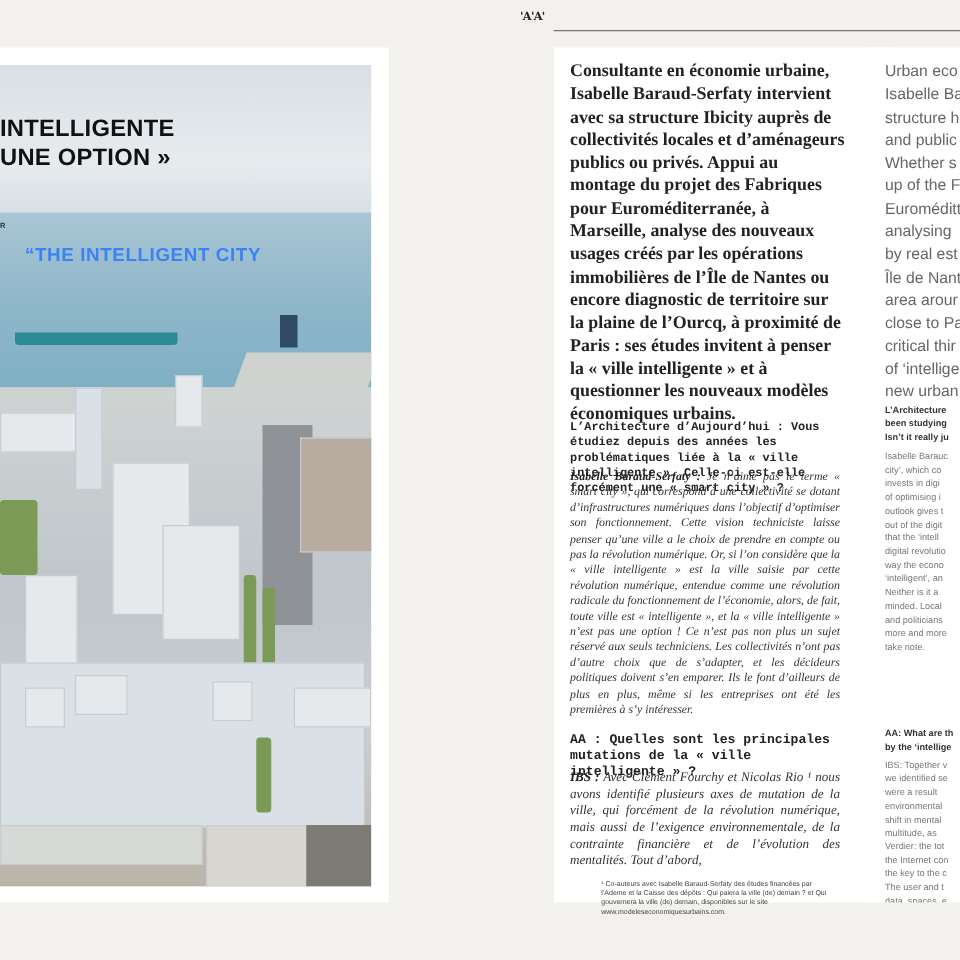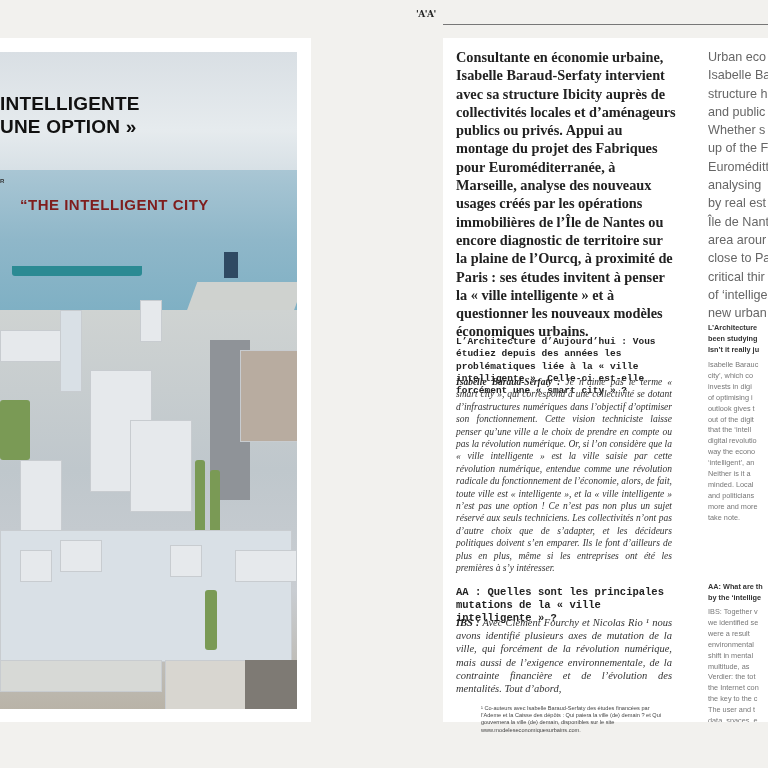--- a/index.html
+++ b/index.html
@@ -19,21 +19,21 @@
   .tower { position:absolute; left:224px; top:200px; width:14px; height:26px; background:#2f4a63; }
   .quay { position:absolute; left:190px; top:230px; width:107px; height:40px; background:#cfd2cf; transform:skewX(-20deg); }
   .city { position:absolute; left:0; top:258px; width:100%; height:400px; background:linear-gradient(#cfd3d2 0%, #bfc7cc 40%, #c9cdd2 70%, #b9b3a7 100%); }
   .bld { position:absolute; background:#e6e9ec; border:1px solid #c8ccd0; }
   .bld.g { background:#d9e0e6; }
   .tree { position:absolute; background:#7a9a55; border-radius:3px; }
   .shade { position:absolute; background:#8f9398; }
 
   .cover-title { position:absolute; left:0; top:54px; font-family:"Liberation Sans", sans-serif; font-weight:bold; font-size:19px; line-height:23px; color:#111; letter-spacing:0.2px; }
   .cover-author { position:absolute; left:0; top:140px; font-size:6px; color:#333; font-weight:bold; }
-  .cover-en { position:absolute; left:20px; top:158px; font-weight:bold; font-size:15px; line-height:18px; color:#7f1d1d; letter-spacing:0.5px; }
+  .cover-en { position:absolute; left:20px; top:158px; font-weight:bold; font-size:15px; line-height:18px; color:#3b82f6; letter-spacing:0.5px; }
 
   
   .intro { position:absolute; left:13px; top:10px; width:220px; font-family:"Liberation Serif", serif; font-weight:bold; font-size:14.3px; line-height:18.3px; color:#222; }
   .q { font-family:Liberation Mono, monospace; font-weight:bold; font-size:9.5px; line-height:12.3px; color:#222; }
   .a { font-family:"Liberation Serif", serif; font-size:9.5px; line-height:12.4px; color:#333; text-align:justify;font-style:italic; }
   .a b { color:#222; }
   #q1 { position:absolute; left:13px; top:298px; width:216px; }
   #a1 { position:absolute; left:13px; top:338px; width:216px; }
   #q2 { position:absolute; left:13px; top:548px; width:216px; font-size:10.5px; line-height:13px; }
   #a2 { position:absolute; left:13px; top:578px; width:216px; font-size:10.5px; line-height:13.2px; }

